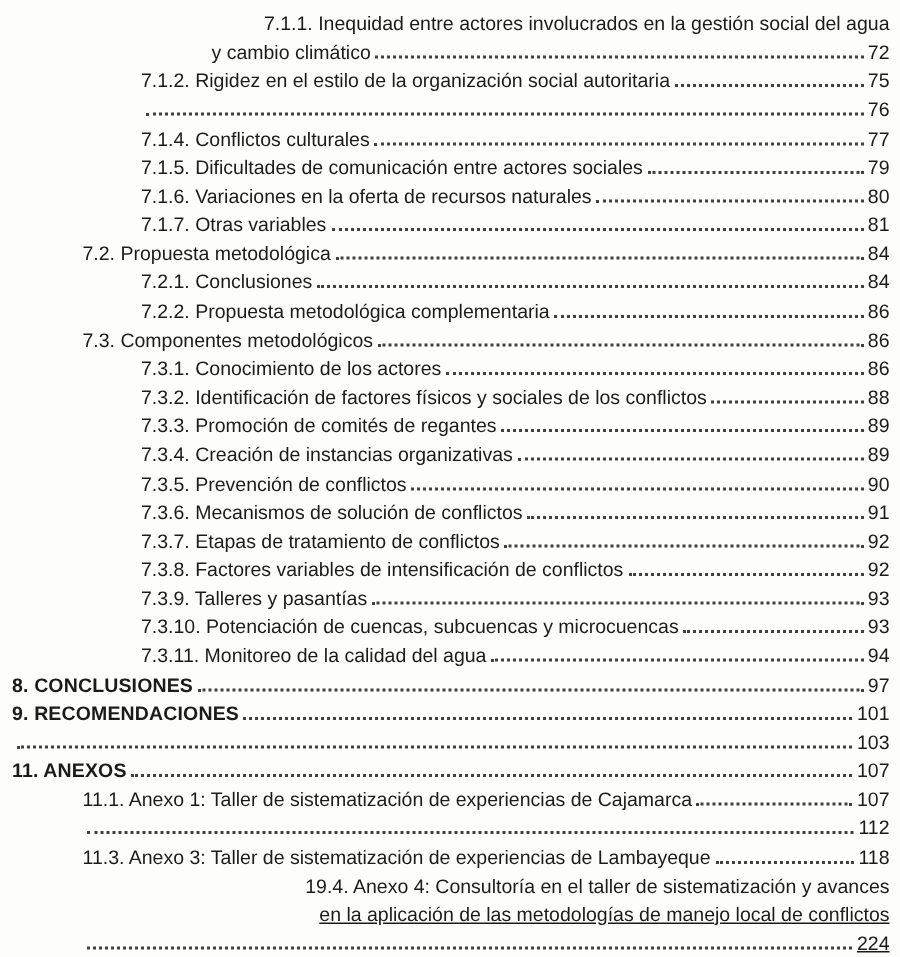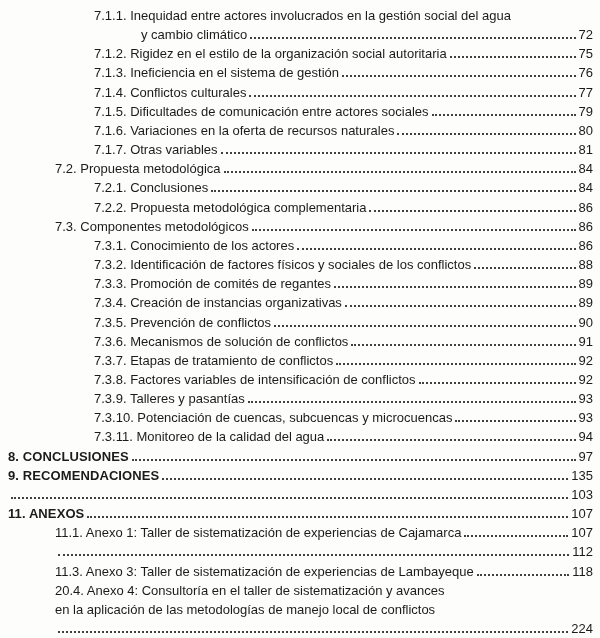--- a/index.html
+++ b/index.html
@@ -19,26 +19,27 @@
     padding-top: 6px;
     box-sizing: border-box;
   }
   .toc-row {
     display: flex;
     align-items: baseline;
     line-height: 19.15px;
     white-space: nowrap;
     padding-right: 7px;
     box-sizing: border-box;
+    justify-content: flex-end;
   }
   .level-1 { padding-left: 8px; }
   .level-2 { padding-left: 55px; }
   .level-3 { padding-left: 94px; }
   .level-3.cont { padding-left: 117px; margin-left: 24px; }
-  .level-2.cont { padding-left: 55px; }
+  .level-2.cont { padding-left: 55px; text-decoration: underline; }
   .bold .toc-text { font-weight: 700; letter-spacing: 0.1px; }
   .toc-text { flex: 0 0 auto; }
   .leader {
     flex: 1 1 auto;
     min-width: 8px;
     border-bottom: 2px dotted #414141;
     margin: 0 3px 0 3px;
     align-self: baseline;
   }
   .toc-page {
@@ -57,21 +58,20 @@
       <span class="toc-text">y cambio climático</span>
       <span class="leader"></span>
       <span class="toc-page">72</span>
     </div>
     <div class="toc-row level-3">
       <span class="toc-text">7.1.2. Rigidez en el estilo de la organización social autoritaria</span>
       <span class="leader"></span>
       <span class="toc-page">75</span>
     </div>
     <div class="toc-row level-3">
-      <span class="toc-text">7.1.3. Ineficiencia en el sistema de gestión</span>
       <span class="leader"></span>
       <span class="toc-page">76</span>
     </div>
     <div class="toc-row level-3">
       <span class="toc-text">7.1.4. Conflictos culturales</span>
       <span class="leader"></span>
       <span class="toc-page">77</span>
     </div>
     <div class="toc-row level-3">
       <span class="toc-text">7.1.5. Dificultades de comunicación entre actores sociales</span>
@@ -164,21 +164,21 @@
       <span class="toc-page">94</span>
     </div>
     <div class="toc-row level-1 bold">
       <span class="toc-text">8. CONCLUSIONES</span>
       <span class="leader"></span>
       <span class="toc-page">97</span>
     </div>
     <div class="toc-row level-1 bold">
       <span class="toc-text">9. RECOMENDACIONES</span>
       <span class="leader"></span>
-      <span class="toc-page">135</span>
+      <span class="toc-page">101</span>
     </div>
     <div class="toc-row level-1 bold">
       <span class="leader"></span>
       <span class="toc-page">103</span>
     </div>
     <div class="toc-row level-1 bold">
       <span class="toc-text">11. ANEXOS</span>
       <span class="leader"></span>
       <span class="toc-page">107</span>
     </div>
@@ -190,21 +190,21 @@
     <div class="toc-row level-2">
       <span class="leader"></span>
       <span class="toc-page">112</span>
     </div>
     <div class="toc-row level-2">
       <span class="toc-text">11.3. Anexo 3: Taller de sistematización de experiencias de Lambayeque</span>
       <span class="leader"></span>
       <span class="toc-page">118</span>
     </div>
     <div class="toc-row level-2">
-      <span class="toc-text">20.4. Anexo 4: Consultoría en el taller de sistematización y avances</span>
+      <span class="toc-text">19.4. Anexo 4: Consultoría en el taller de sistematización y avances</span>
     </div>
     <div class="toc-row level-2 cont">
       <span class="toc-text">en la aplicación de las metodologías de manejo local de conflictos</span>
     </div>
     <div class="toc-row level-2 cont">
       <span class="leader"></span>
       <span class="toc-page">224</span>
     </div>
   </div>
 

